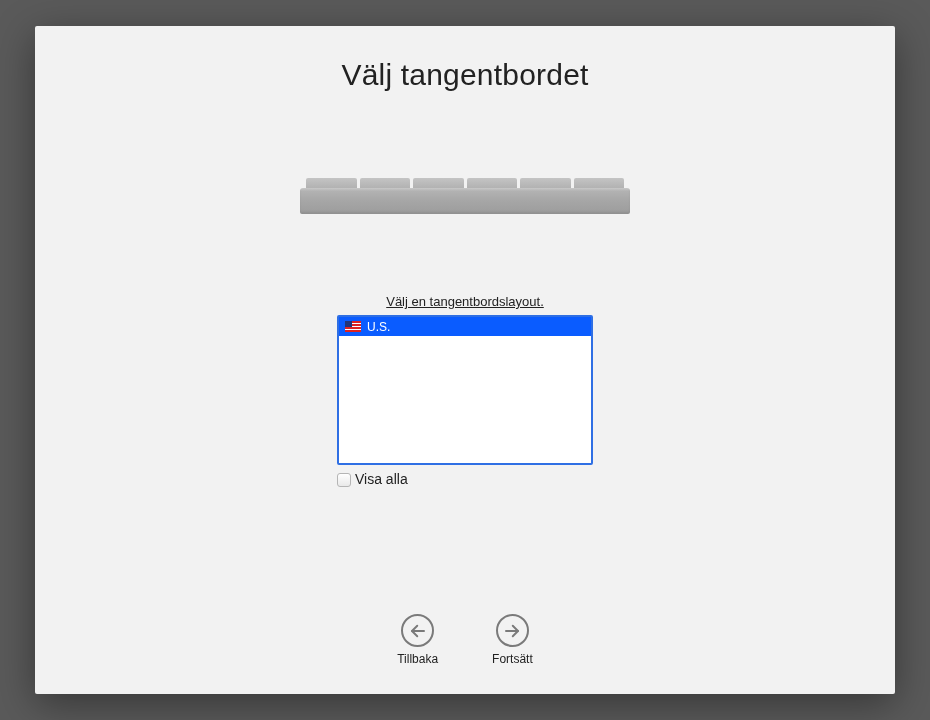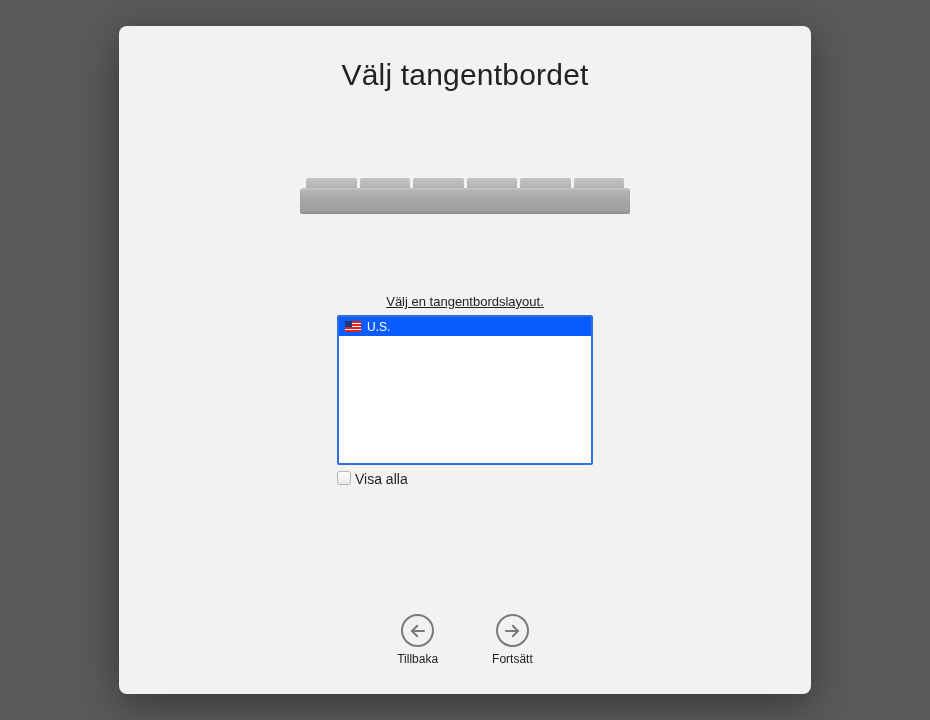--- a/index.html
+++ b/index.html
@@ -12,24 +12,24 @@
       width: 930px;
       height: 720px;
       background: #5a5a5a;
       font-family: -apple-system, "Helvetica Neue", Helvetica, Arial, sans-serif;
       display: flex;
       align-items: center;
       justify-content: center;
     }
     
     .window {
-      width: 692px;
+      width: 860px;
       height: 668px;
       background: #f2f2f2;
-      border-radius: 8px;
+      border-radius: 2px;
       box-shadow: 0 10px 40px rgba(0,0,0,0.4);
       display: flex;
       flex-direction: column;
       align-items: center;
       position: relative;
     }
     
     .page-title {
       font-size: 30px;
       font-weight: 400;
@@ -128,21 +128,21 @@
       left: 0;
       top: 0;
       width: 7px;
       height: 6px;
       background: #22357a;
     }
     
     .show-all-row {
       width: 256px;
       display: flex;
-      align-items: flex-start;
+      align-items: flex-end;
       margin-top: 6px;
       gap: 6px;
     }
     
     .checkbox {
       width: 14px;
       height: 14px;
       border: 1px solid #b5b5b5;
       border-radius: 3px;
       background: linear-gradient(to bottom, #ffffff, #e9e9e9);

